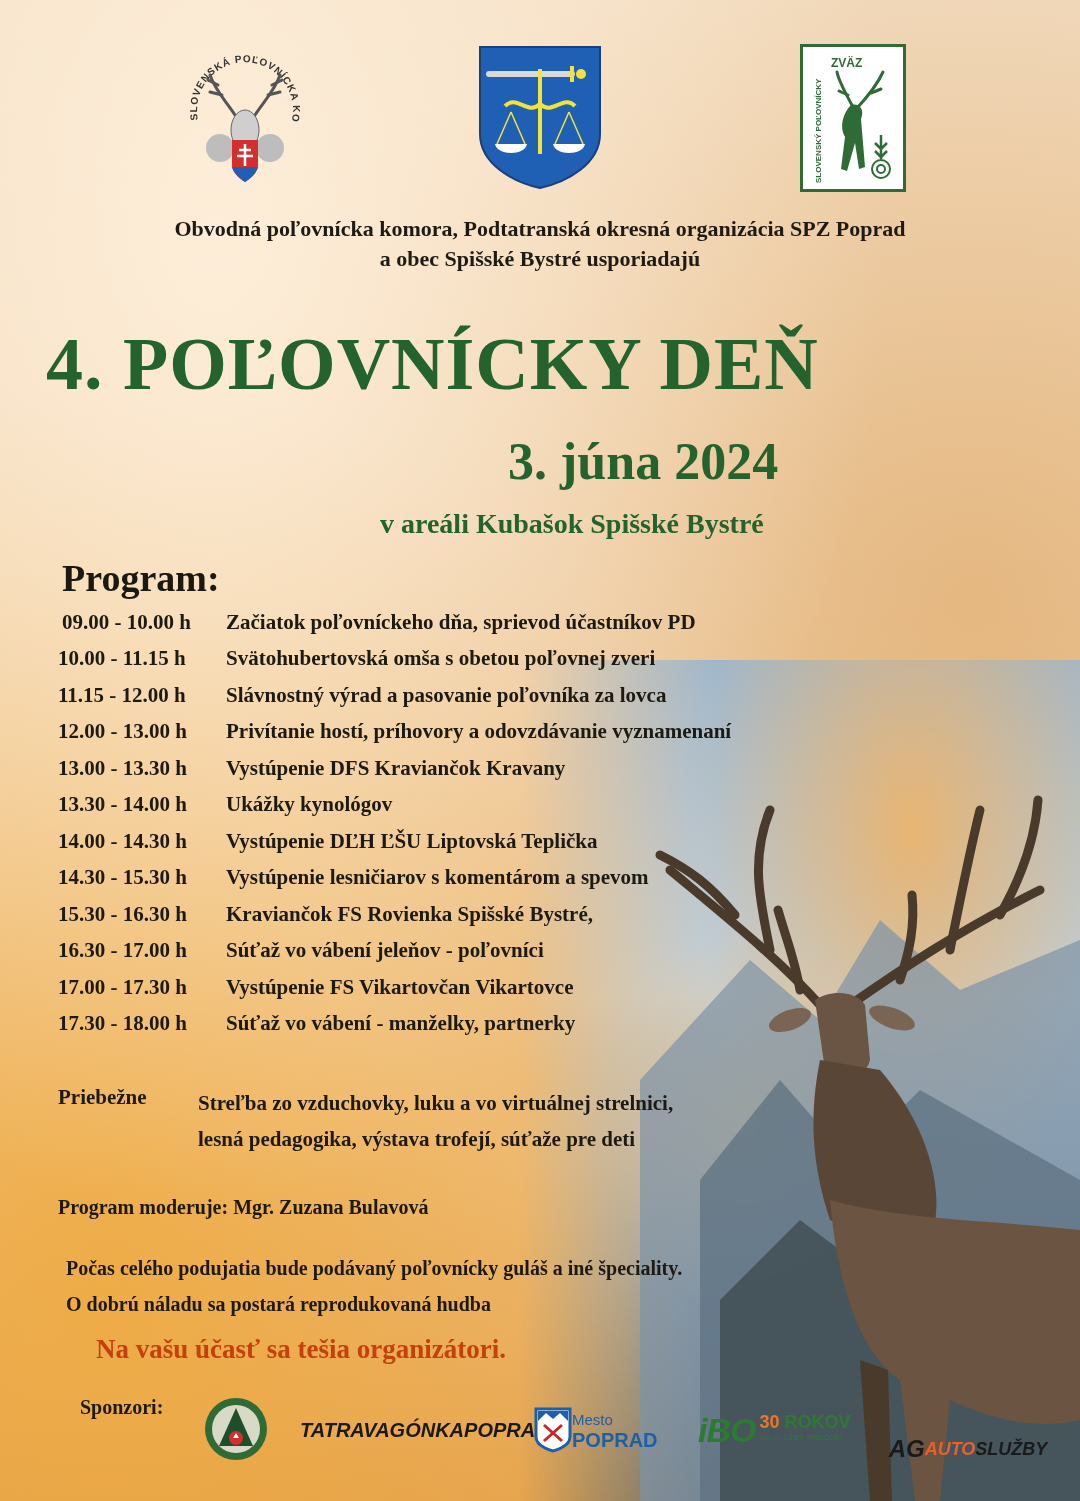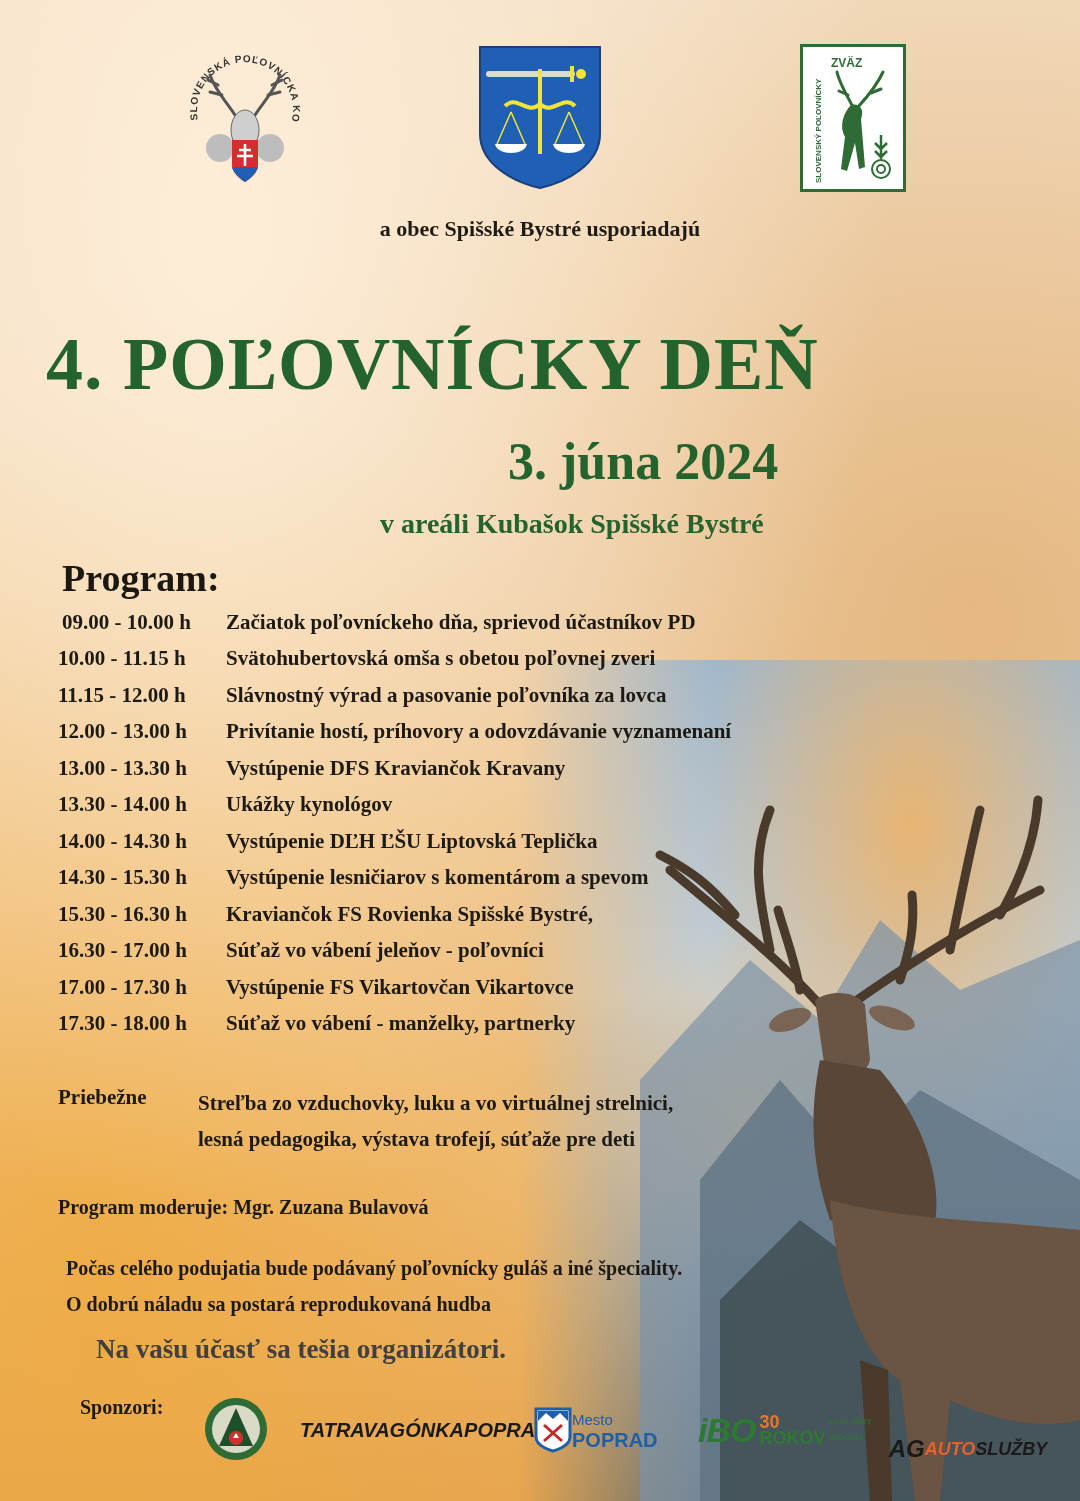--- a/index.html
+++ b/index.html
@@ -46,36 +46,36 @@
   .schedule li { height: 36.5px; display: flex; align-items: center; font-size: 21px; font-weight: bold; white-space: nowrap; }
   .schedule .time { width: 168px; }
   .schedule li:first-child .time { padding-left: 4px; width: 164px; }
 
   .ongoing { position: absolute; left: 58px; top: 1085px; font-size: 21px; font-weight: bold; }
   .ongoing .label { position: absolute; left: 0; top: 0; width: 140px; }
   .ongoing .lines { position: absolute; left: 140px; top: 0; white-space: nowrap; line-height: 36px; }
 
   .moderator { position: absolute; left: 58px; top: 1196px; font-size: 20px; font-weight: bold; white-space: nowrap; }
   .food { position: absolute; left: 66px; top: 1250px; font-size: 20px; font-weight: bold; line-height: 36px; white-space: nowrap; }
-  .thanks { position: absolute; left: 96px; top: 1334px; font-size: 27px; font-weight: bold; color: #404040; white-space: nowrap; }
+  .thanks { position: absolute; left: 96px; top: 1334px; font-size: 27px; font-weight: bold; color: #c2410c; white-space: nowrap; }
 
   .sponsors-label { position: absolute; left: 80px; top: 1396px; font-size: 20px; font-weight: bold; }
   .sponsor { position: absolute; top: 1400px; height: 60px; display: flex; align-items: center; }
   .sp-propopulo { left: 203px; top: 1396px; width: 66px; height: 66px; }
   .sp-tatra { left: 292px; width: 230px; font-family: "Liberation Sans", sans-serif; }
   .sp-tatra .txt { display: flex; flex-direction: row; margin-left: 8px; font-style: italic; font-weight: bold; color: #1a1a1a; line-height: 20px; }
   .sp-tatra .t1 { font-size: 20px; }
   .sp-tatra .t2 { font-size: 20px; }
   .sp-poprad { left: 534px; width: 150px; font-family: "Liberation Sans", sans-serif; }
   .sp-poprad .txt { display: flex; flex-direction: column; color: #1d5fa8; line-height: 20px; }
   .sp-poprad .m1 { font-size: 15px; }
   .sp-poprad .m2 { font-size: 20px; font-weight: bold; }
   .sp-ibo { left: 698px; width: 190px; font-family: "Liberation Sans", sans-serif; }
   .sp-ibo .ibo { font-size: 34px; font-weight: bold; font-style: italic; color: #2d7a33; letter-spacing: -1px; }
-  .sp-ibo .right { display: flex; margin-left: 4px; line-height: 16px; }
+  .sp-ibo .right { display: flex; flex-direction: column; margin-left: 4px; line-height: 16px; }
   .sp-ibo .r1 { font-size: 18px; font-weight: bold; color: #2d7a33; }
   .sp-ibo .r1 .n30 { color: #e8772a; }
   .sp-ibo .r2 { font-size: 8px; color: #2d7a33; }
   .sp-ag { left: 898px; width: 140px; font-family: "Liberation Sans", sans-serif; flex-direction: row; align-items: flex-end; justify-content: center; line-height: 22px; }
   .sp-ag .a1 { font-size: 24px; font-weight: bold; font-style: italic; color: #1a1a1a; }
   .sp-ag .a2 { font-size: 18px; font-weight: bold; font-style: italic; }
   .sp-ag .auto { color: #e8612a; }
   .sp-ag .sluzby { color: #1a1a1a; }
 </style>
 </head>
@@ -162,20 +162,21 @@
           <path d="M68 46 L78 42"></path>
       </g>
       <path d="M48 58 C56 56 62 62 58 72 L62 120 L56 122 L52 96 L44 124 L38 122 L42 90 C36 80 40 66 48 58 Z" fill="#2e6b35"></path>
       <circle cx="78" cy="122" r="9" fill="none" stroke="#2e6b35" stroke-width="2"></circle>
       <circle cx="78" cy="122" r="4" fill="none" stroke="#2e6b35" stroke-width="2"></circle>
       <path d="M78 112 L78 88 M72 96 L78 102 M84 96 L78 102 M72 104 L78 110 M84 104 L78 110" stroke="#2e6b35" stroke-width="2.5"></path>
     </svg>
   </div>
 
   <div class="organizers">
+    <div>Obvodná poľovnícka komora,  Podtatranská okresná organizácia SPZ  Poprad</div>
     <div>a obec Spišské Bystré  usporiadajú</div>
   </div>
 
   <div class="title">4. POĽOVNÍCKY DEŇ</div>
   <div class="date">3. júna 2024</div>
   <div class="venue">v areáli Kubašok Spišské Bystré</div>
 
   <div class="program-title">Program:</div>
 
   <ul class="schedule">

